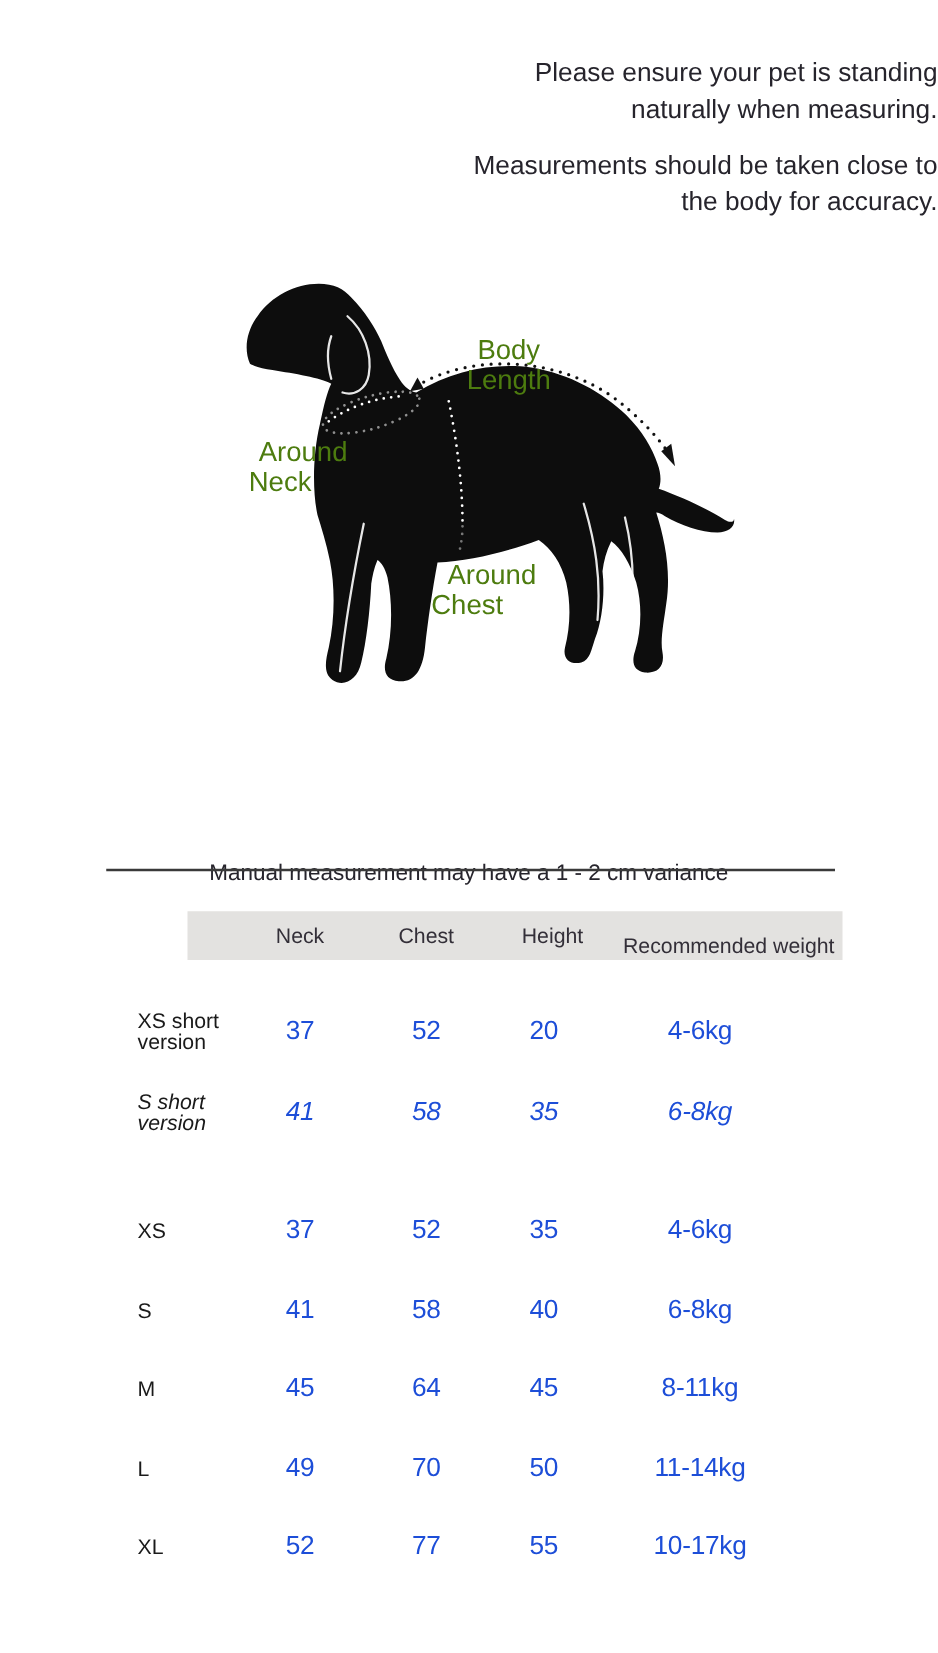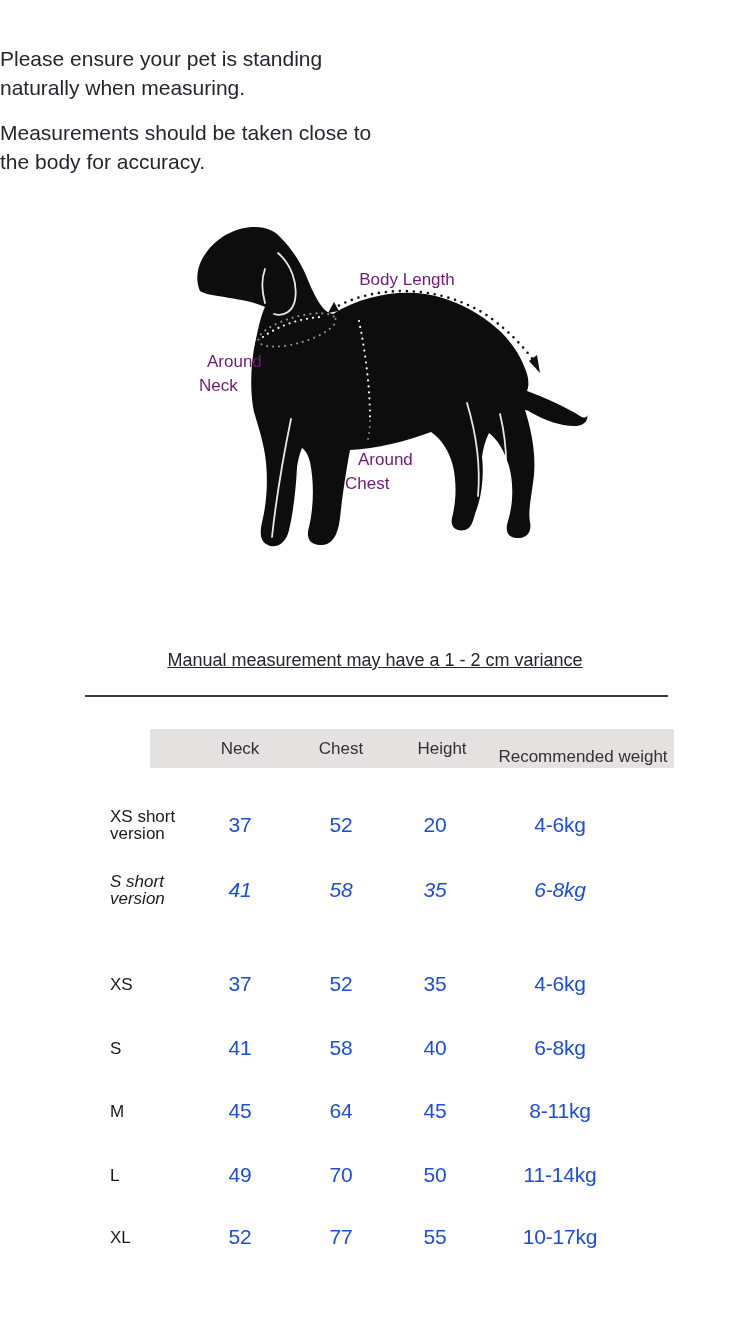--- a/index.html
+++ b/index.html
@@ -1,32 +1,32 @@
 <!DOCTYPE html>
 <html><head>
 <meta charset="utf-8">
 <style>
   html,body{margin:0;padding:0;background:#fff;}
   .page{position:relative;width:750px;height:1322px;background:#ffffff;overflow:hidden;
         font-family:"Liberation Sans",sans-serif;color:#232129;}
   
-  .intro{position:absolute;top:44px;left:0;width:750px;text-align:left;}
+  .intro{position:absolute;top:44px;left:0;width:750px;text-align:right;}
   .intro p{margin:0 0 16px 0;font-size:21px;line-height:29px;color:#26242c;white-space:pre-line;}
   
   .dog-figure{position:absolute;left:170px;top:200px;width:440px;height:400px;}
   .dog-figure svg{position:absolute;left:0;top:0;width:440px;height:400px;}
-  .fig-label{position:absolute;font-size:17px;line-height:24px;color:#701a75;white-space:pre-line;}
+  .fig-label{position:absolute;font-size:22px;line-height:24px;color:#4d7c0f;white-space:pre-line;}
   .lbl-bodylength{left:177px;top:68px;width:120px;text-align:center;}
   .lbl-neck{left:29px;top:150px;width:70px;text-align:left;text-indent:8px;}
   .lbl-chest{left:175px;top:248px;width:70px;text-align:left;text-indent:13px;}
   
   .size-title{position:absolute;top:617px;left:0;width:750px;text-align:center;
               font-size:17px;color:#201e26;}
-  .size-note{position:absolute;top:650px;left:0;width:750px;text-align:center;
-             font-size:18px;color:#26242c;text-decoration:underline;}
+  .size-note{position:absolute;top:688px;left:0;width:750px;text-align:center;
+             font-size:18px;color:#26242c;}
   .rule{position:absolute;top:695px;left:85px;width:583px;height:2px;background:#3a3a3a;}
   
   .thead{position:absolute;top:729px;left:150px;width:524px;height:39px;
          background:#e3e2e0;display:flex;align-items:center;}
   .thead .sp{width:40px;}
   .th{font-size:17px;color:#332f38;text-align:center;}
   .th-neck{width:100px;} .th-chest{width:102px;} .th-height{width:100px;} .th-weight{width:182px;margin-top:16px;}
   .trow{position:absolute;left:80px;width:562px;height:44px;display:flex;align-items:center;}
   .c-label{width:110px;padding-left:30px;box-sizing:border-box;font-size:17px;line-height:17px;
            color:#1a1a1a;text-align:left;}

